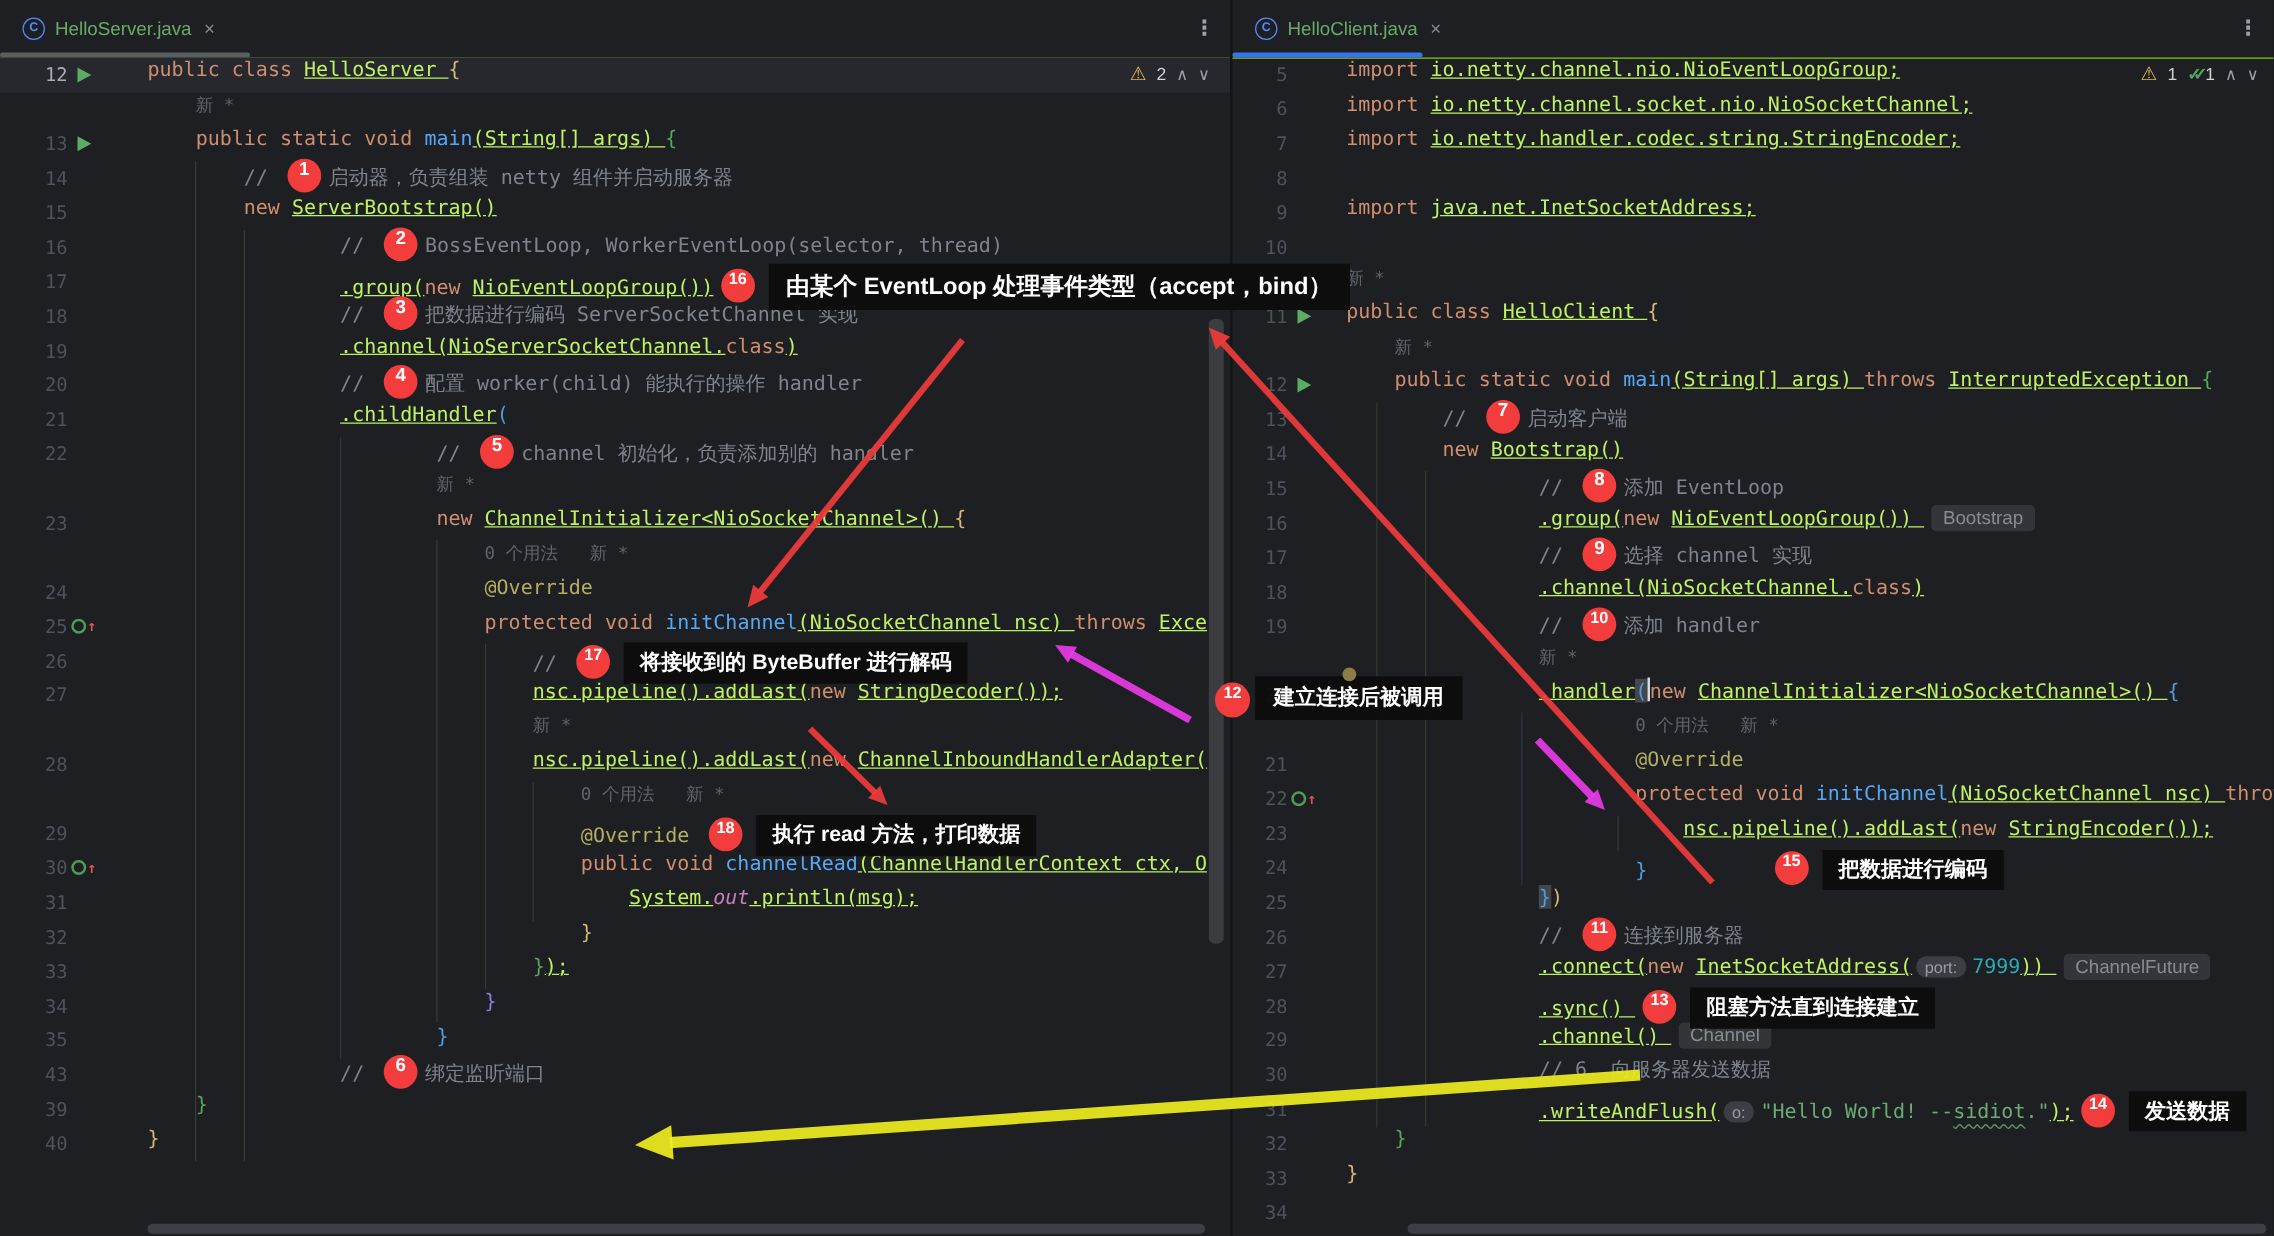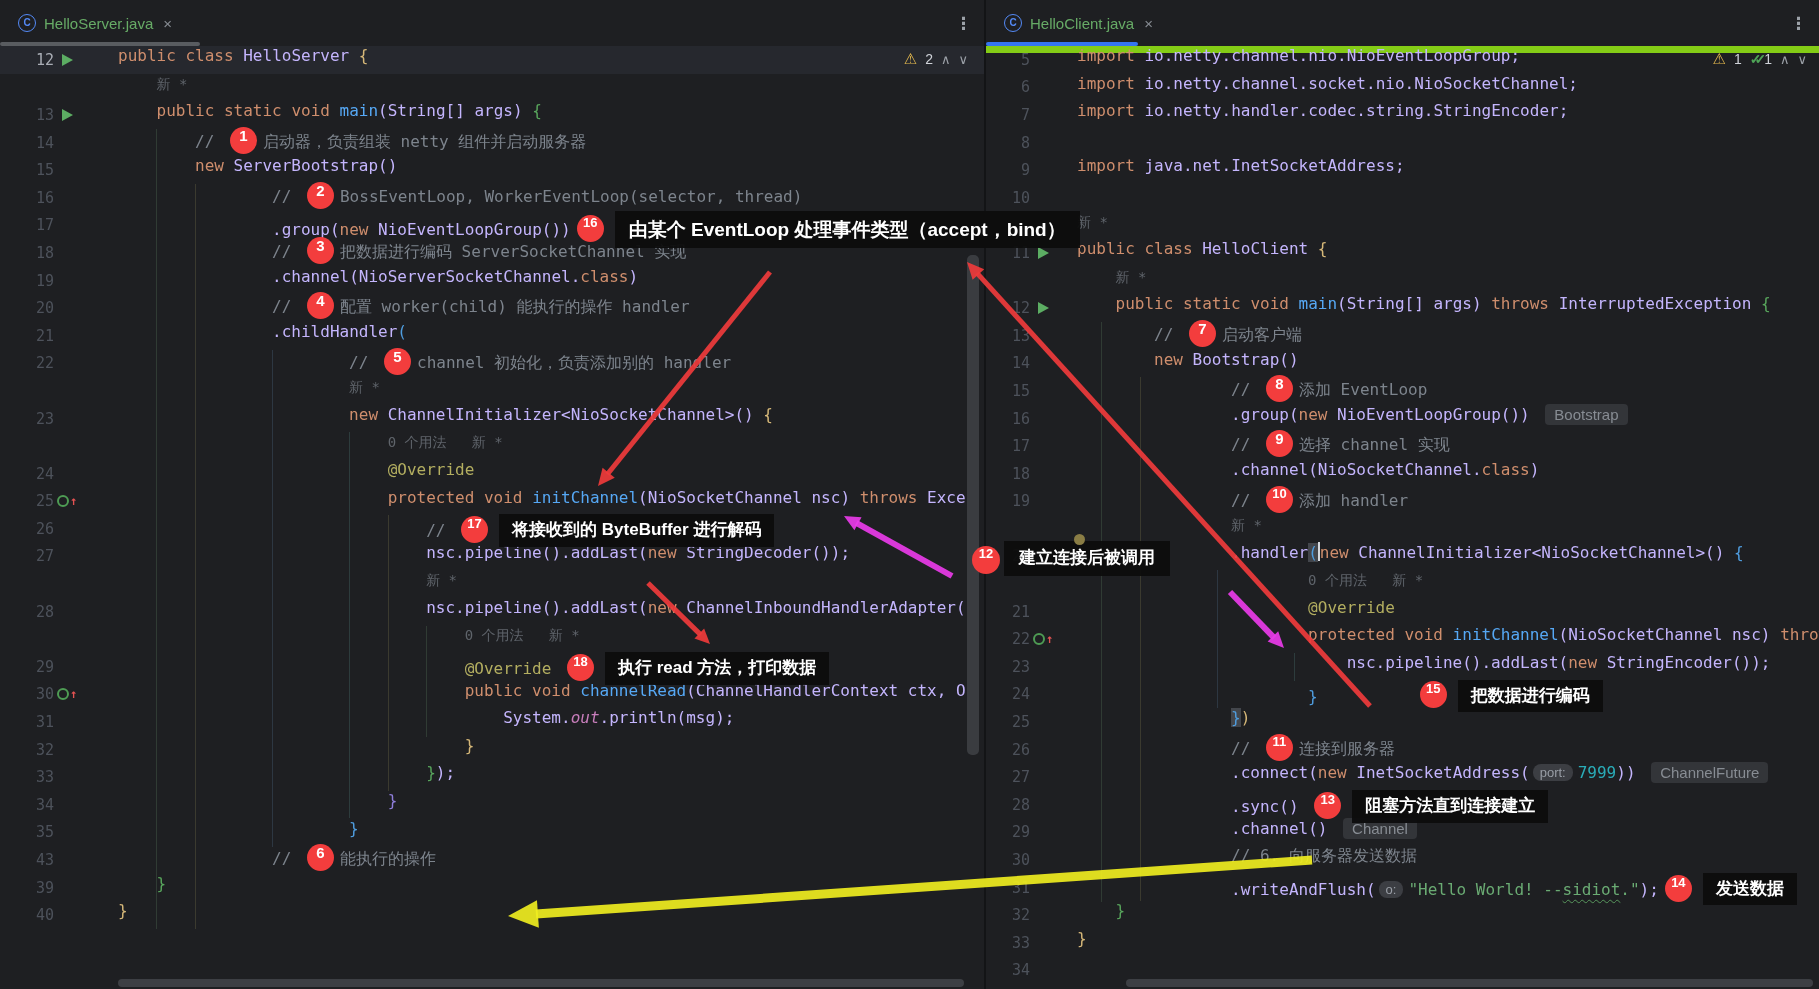--- a/index.html
+++ b/index.html
@@ -2,21 +2,21 @@
 <html><head>
 <meta charset="utf-8">
 <style>
   html,body{margin:0;padding:0;background:#141517;}
   .app{position:relative;width:1819px;height:989px;background:#1e1f22;overflow:hidden;
        font-family:"DejaVu Sans Mono",monospace;}
   .pane{position:absolute;top:0;bottom:0;background:#1e1f22;}
   .pane-left{left:0;width:984px;z-index:6;}
   .pane-right{left:984px;right:0;z-index:1;border-left:2px solid #131416;}
   .tabbar{position:relative;height:46px;display:flex;align-items:center;padding:0 10px;
-          border-bottom:7px solid #84cc16;}
+          border-bottom:1px solid #84cc16;}
   .tab{display:flex;align-items:center;gap:8px;height:100%;padding:0 8px;cursor:default;}
   .tab-title{font:15px "Liberation Sans",sans-serif;color:#67ab66;}
   .tab-close{font:15px "Liberation Sans",sans-serif;color:#868b92;margin-left:2px;}
   .cico{width:16px;height:16px;border:1.5px solid #548af7;border-radius:50%;color:#548af7;
         font:700 10px/15px "Liberation Sans",sans-serif;text-align:center;flex:none;}
   .cico::before{content:"C";}
   .underline{position:absolute;bottom:0;height:4px;border-radius:2px;}
   .ul-left{left:0;width:200px;background:#595c60;}
   .ul-right{left:0;width:152px;background:#3574f0;}
   .kebab{position:absolute;right:12px;top:12px;color:#9ca1a8;font:700 17px "DejaVu Sans",sans-serif;
@@ -27,21 +27,21 @@
   .gut{display:flex;align-items:center;justify-content:flex-end;flex:none;}
   .num{font:15px "DejaVu Sans Mono",monospace;color:#4d525b;text-align:right;min-width:44px;}
   .cur .num{color:#a9adb5;}
   .gic{width:26px;display:inline-flex;align-items:center;justify-content:center;flex:none;}
   .gic.run::before{content:"";display:block;width:0;height:0;border-left:11px solid #5cad63;
         border-top:6.5px solid transparent;border-bottom:6.5px solid transparent;}
   .gic.ovr::before{content:"";width:8px;height:8px;border:2px solid #4e9c54;border-radius:50%;display:inline-block;}
   .gic.ovr::after{content:"↑";color:#e35252;font:700 12px "DejaVu Sans Mono",monospace;margin-left:1px;}
   .code{flex:1;white-space:pre;font:16px "DejaVu Sans Mono",monospace;color:#bcbec4;}
   .tk{white-space:pre;}
-  .tk.k{color:#cf8e6d;} .tk.t{color:#c4b5fd;} .tk.c{color:#7d848d;} .tk.s{color:#6aab73;}
+  .tk.k{color:#cf8e6d;} .tk.t{color:#bef264;text-decoration:underline;} .tk.c{color:#7d848d;} .tk.s{color:#6aab73;}
   .tk.n{color:#2aacb8;} .tk.m{color:#56a8f5;} .tk.a{color:#b3ae60;} .tk.f{color:#c77dbb;font-style:italic;}
   .tk.i{color:#5f646b;font-size:14px;} .tk.y{color:#d5b778;} .tk.g{color:#58a55c;}
   .tk.b{color:#4f9ddf;} .tk.v{color:#8f7edb;}
   .tk.sw{color:#6aab73;text-decoration:underline wavy #57965c 1px;text-underline-offset:4px;}
   .tk.hl{background:#43464c;color:#4f9ddf;}
   .abadge{display:inline-block;width:27px;height:27px;line-height:27px;text-align:center;border-radius:50%;
         background:#f33d3d;color:#fff;font:700 15px "Liberation Sans",sans-serif;margin:0 6px;
         vertical-align:middle;transform:translateY(-2px);position:relative;z-index:3;}
   .abadge.b2{font-size:13px;}
   .atip{display:inline-block;background:rgba(13,13,13,.95);color:#ffffff;
@@ -112,21 +112,21 @@
         <div class="row"><div class="gut" style="flex: 0 0 80px;"><span class="num"></span><span class="gic"></span></div><div class="code" style="padding-left: 346.16px;"><span class="tk i">新 *</span></div></div>
         <div class="row"><div class="gut" style="flex: 0 0 80px;"><span class="num">28</span><span class="gic"></span></div><div class="code" style="padding-left: 346.16px;"><span class="tk t">nsc.pipeline().addLast(</span><span class="tk k">new </span><span class="tk t">ChannelInboundHandlerAdapter(</span></div></div>
         <div class="row"><div class="gut" style="flex: 0 0 80px;"><span class="num"></span><span class="gic"></span></div><div class="code" style="padding-left: 384.68px;"><span class="tk i">0 个用法   新 *</span></div></div>
         <div class="row"><div class="gut" style="flex: 0 0 80px;"><span class="num">29</span><span class="gic"></span></div><div class="code" style="padding-left: 384.68px;"><span class="tk a">@Override </span><span class="abadge b2">18</span><span class="atip">执行 read 方法，打印数据</span></div></div>
         <div class="row"><div class="gut" style="flex: 0 0 80px;"><span class="num">30</span><span class="gic ovr"></span></div><div class="code" style="padding-left: 384.68px;"><span class="tk k">public void </span><span class="tk m">channelRead</span><span class="tk t">(ChannelHandlerContext ctx, O</span></div></div>
         <div class="row"><div class="gut" style="flex: 0 0 80px;"><span class="num">31</span><span class="gic"></span></div><div class="code" style="padding-left: 423.2px;"><span class="tk t">System.</span><span class="tk f">out</span><span class="tk t">.println(msg);</span></div></div>
         <div class="row"><div class="gut" style="flex: 0 0 80px;"><span class="num">32</span><span class="gic"></span></div><div class="code" style="padding-left: 384.68px;"><span class="tk y">}</span></div></div>
         <div class="row"><div class="gut" style="flex: 0 0 80px;"><span class="num">33</span><span class="gic"></span></div><div class="code" style="padding-left: 346.16px;"><span class="tk g">}</span><span class="tk t">);</span></div></div>
         <div class="row"><div class="gut" style="flex: 0 0 80px;"><span class="num">34</span><span class="gic"></span></div><div class="code" style="padding-left: 307.64px;"><span class="tk v">}</span></div></div>
         <div class="row"><div class="gut" style="flex: 0 0 80px;"><span class="num">35</span><span class="gic"></span></div><div class="code" style="padding-left: 269.12px;"><span class="tk b">}</span></div></div>
-        <div class="row"><div class="gut" style="flex: 0 0 80px;"><span class="num">43</span><span class="gic"></span></div><div class="code" style="padding-left: 192.08px;"><span class="tk c">// </span><span class="abadge">6</span><span class="tk c">能执行的操作</span></div></div>
+        <div class="row"><div class="gut" style="flex: 0 0 80px;"><span class="num">43</span><span class="gic"></span></div><div class="code" style="padding-left: 192.08px;"><span class="tk c">// </span><span class="abadge">6</span><span class="tk c">绑定监听端口</span></div></div>
         <div class="row"><div class="gut" style="flex: 0 0 80px;"><span class="num">39</span><span class="gic"></span></div><div class="code" style="padding-left: 76.52px;"><span class="tk g">}</span></div></div>
         <div class="row"><div class="gut" style="flex: 0 0 80px;"><span class="num">40</span><span class="gic"></span></div><div class="code" style="padding-left: 38px;"><span class="tk y">}</span></div></div>
       </div>
     <div class="inspect insp-left">
       <span class="warn-ico">⚠</span>
         <span class="warn-n">2</span>
       <span class="chev">∧</span>
       <span class="chev">∨</span>
     </div>
     <div class="vscroll" style="left:967px;top:255px;width:12px;height:500px;"></div>

